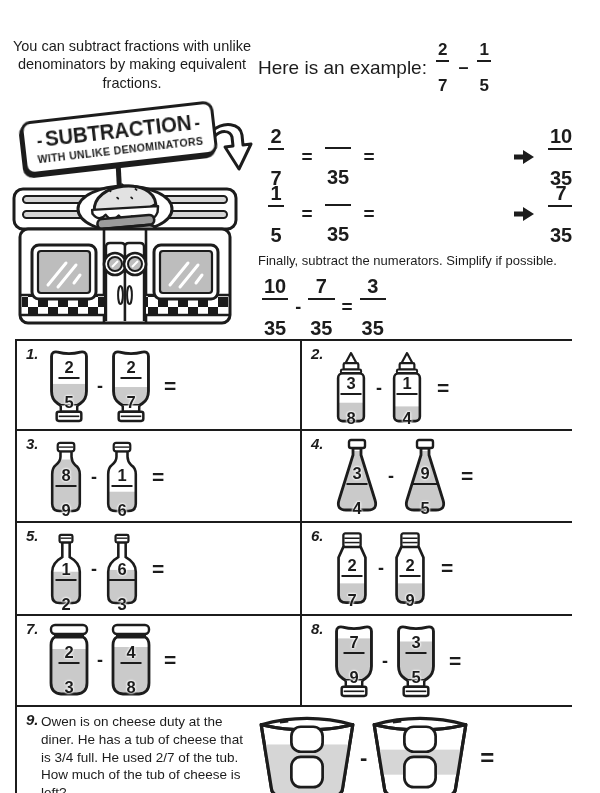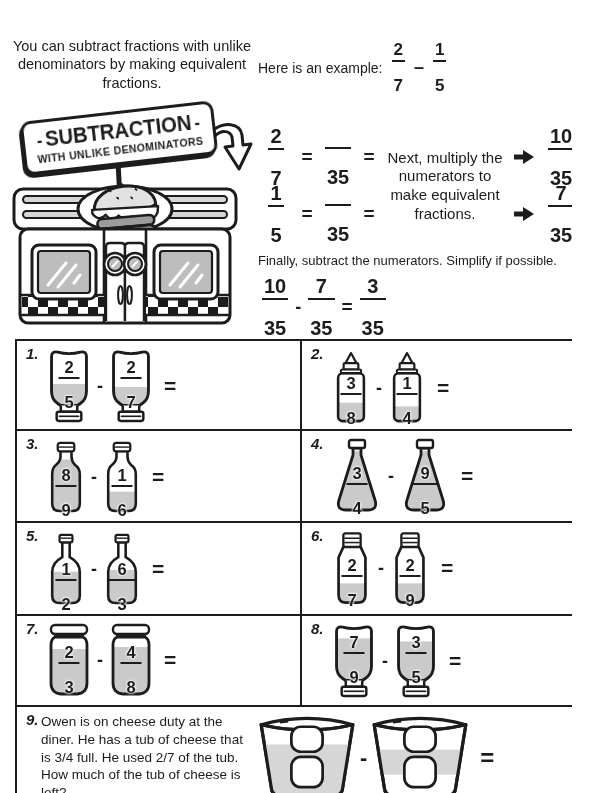--- a/index.html
+++ b/index.html
@@ -17,21 +17,21 @@
   .sign-title { font-size:22px; font-weight:800; letter-spacing:0; transform:scaleX(.92); white-space:nowrap; line-height:1; }
   .sign-sub { font-size:10.5px; font-weight:700; letter-spacing:.4px; margin-top:2px; white-space:nowrap; }
   .sign-dash { font-weight:800; font-size:18px; margin:0 3px; }
   .sign-post { position:absolute; left:116px; top:126px; width:5px; height:32px; background:#1c1c1c; transform:rotate(-3deg); z-index:1; }
   .sign-arrow { position:absolute; left:208px; top:90px; z-index:2; }
 
   .diner { position:absolute; left:8px; top:138px; }
 
   
   .ex-header { position:absolute; left:258px; top:12px; display:flex; align-items:center; gap:9px; }
-  .ex-label { font-size:14px; }
+  .ex-label { font-size:19px; }
   .fr { display:inline-flex; flex-direction:column; align-items:center; font-weight:600; line-height:1.04; }
   .fr .bar { width:100%; border-top:2px solid #1c1c1c; margin:1px 0; }
   .fr span { padding:0 2px; min-height:.95em; }
   .fr-17 { font-size:17px; } .fr-20 { font-size:20px; }
   .op-minus { font-size:18px; font-weight:700; } .op-eq { font-size:19px; font-weight:700; }
 
   .para-1 { position:absolute; left:258px; top:59px; width:334px; font-size:15px; line-height:1.3; }
   .lcm { position:absolute; left:256px; top:100px;
     display:grid; grid-template-columns:40px 22px 40px 22px 130px 28px 46px; grid-template-rows:56px 58px; }
   .lcm > div { display:flex; align-items:center; justify-content:center; }
@@ -202,21 +202,20 @@
     <div style="grid-column:3;grid-row:1;">
         <span class="fr fr-20">
           <span></span>
           <span class="bar" style="width:26px;"></span>
           <span>35</span>
         </span>
       </div>
     <div style="grid-column:4;grid-row:1;" class="op-eq">
         <span>=</span>
       </div>
-    <div class="lcm-text">Next, multiply the numerators to make equivalent fractions.</div>
     <div style="grid-column:6;grid-row:1;">
         <svg class="arrow-glyph" width="20" height="14" viewBox="0 0 20 14">
           <path d="M0,4.5 h9 v-4.5 l11,7 -11,7 v-4.5 h-9 z" fill="#1c1c1c"></path>
         </svg>
       </div>
     <div style="grid-column:7;grid-row:1;">
         <span class="fr fr-20">
           <span>10</span>
           <span class="bar"></span>
           <span>35</span>

